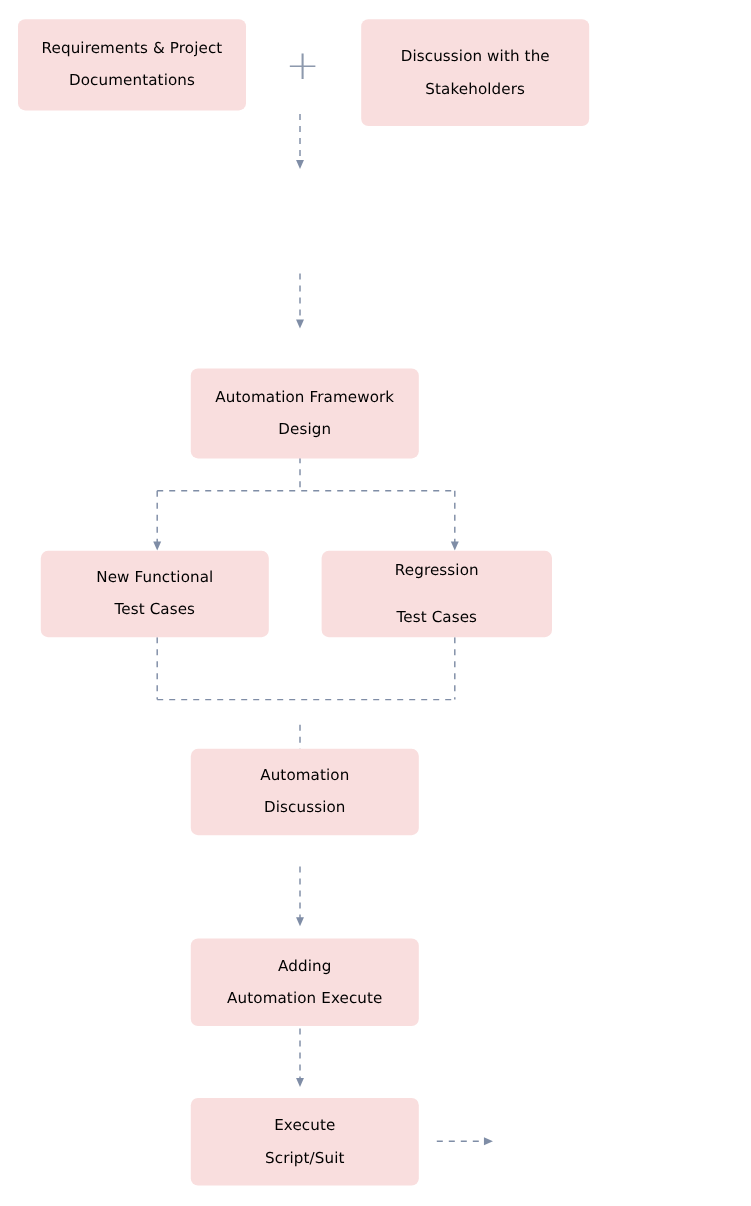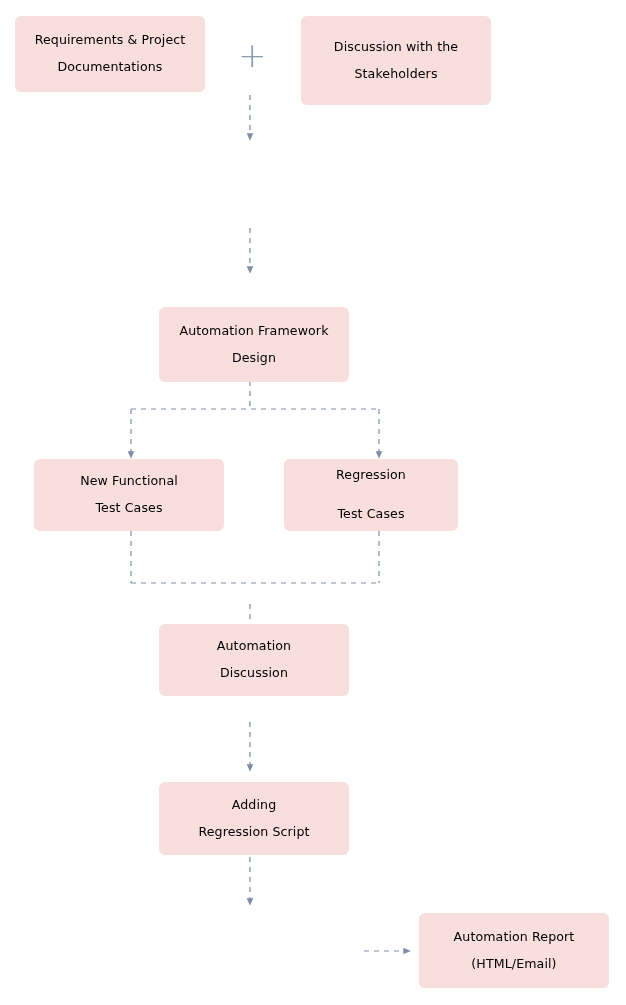--- a/index.html
+++ b/index.html
@@ -121,34 +121,34 @@
   <div class="node" style="left:159px; top:284px; width:190px; height:75px;margin-top:23px;">
     <span class="l1">Automation Framework</span>
     <span class="l2">Design</span>
   </div>
 
   <div class="node" style="left:34px; top:459px; width:190px; height:72px;">
     <span class="l1">New Functional</span>
     <span class="l2">Test Cases</span>
   </div>
 
-  <div class="node" style="left:284px; top:459px; width:174px; height:72px;gap:12px;">
+  <div class="node" style="left:268px; top:459px; width:192px; height:72px;gap:12px;">
     <span class="l1">Regression</span>
     <span class="l2">Test Cases</span>
   </div>
 
   <div class="node" style="left:159px; top:624px; width:190px; height:72px;">
     <span class="l1">Automation</span>
     <span class="l2">Discussion</span>
   </div>
 
   <div class="node" style="left:159px; top:782px; width:190px; height:73px;">
     <span class="l1">Adding</span>
-    <span class="l2">Regression Script</span>
+    <span class="l2">Automation Execute</span>
   </div>
 
+  <div class="node" style="left:159px; top:915px; width:190px; height:73px;">
+    <span class="l1">Execute</span>
+    <span class="l2">Script/Suit</span>
+  </div>
 
-  <div class="node" style="left:419px; top:913px; width:190px; height:75px;">
-    <span class="l1">Automation Report</span>
-    <span class="l2">(HTML/Email)</span>
-  </div>
 
 </div>
 
 </body></html>

